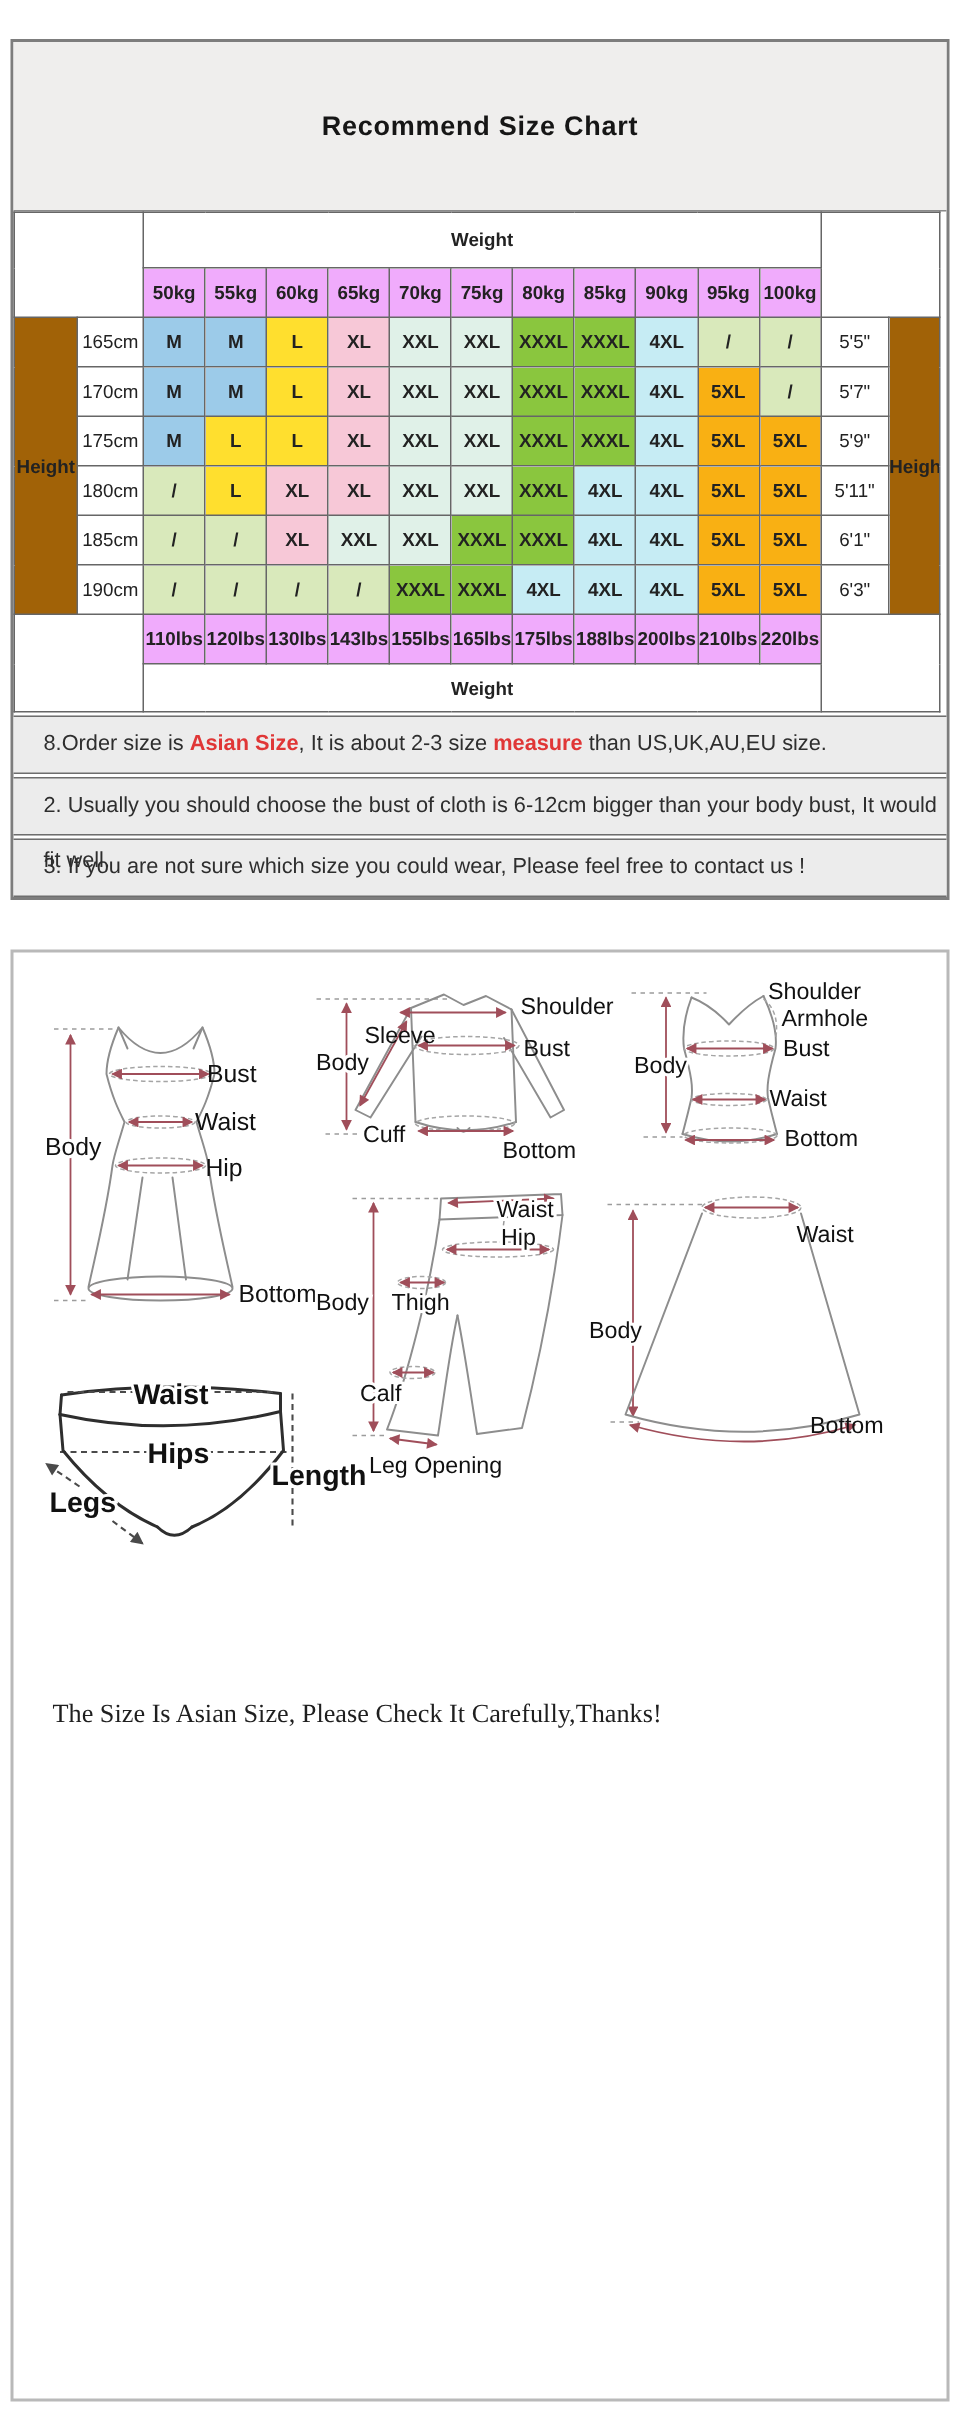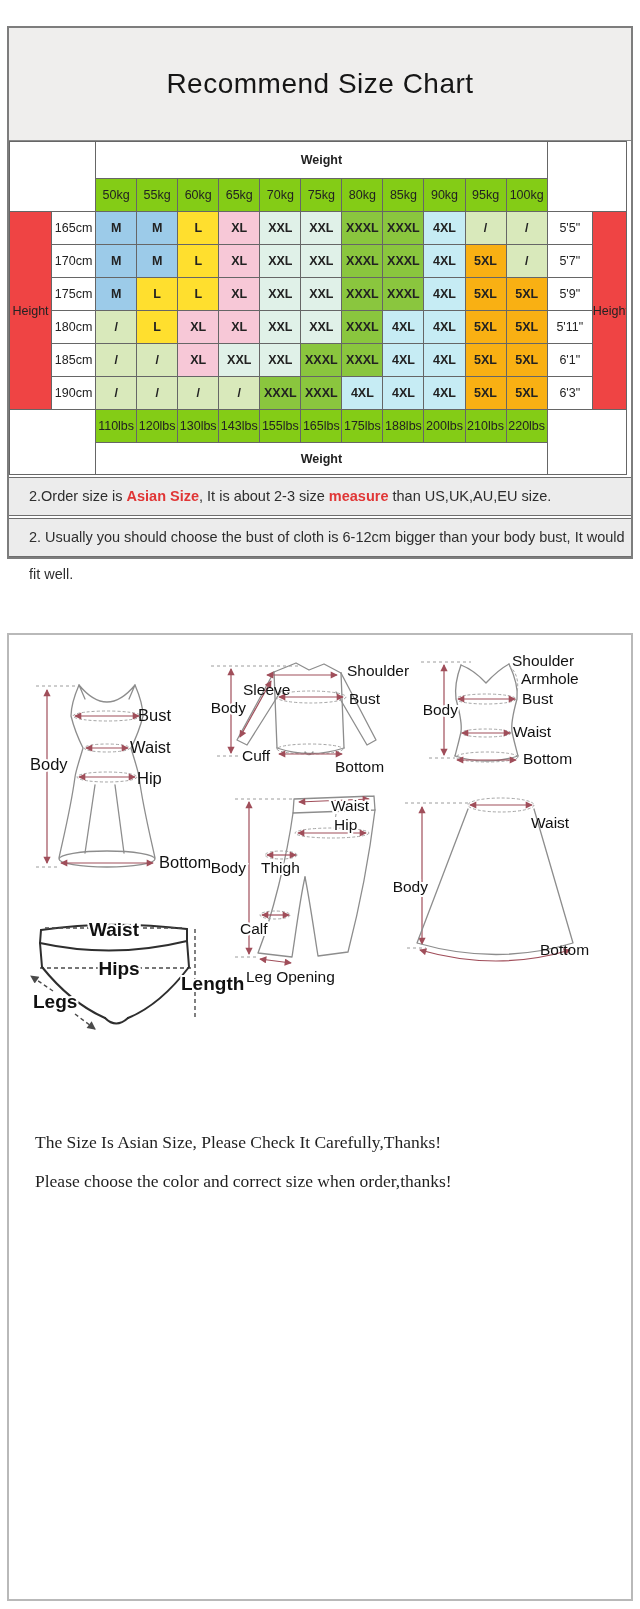--- a/index.html
+++ b/index.html
@@ -1,29 +1,29 @@
 <!DOCTYPE html>
 <html><head>
 <meta charset="utf-8">
 <style>
   html,body{margin:0;padding:0;background:#fff;}
   .page{position:relative;width:640px;height:1609px;background:#fff;overflow:hidden;
         font-family:"Liberation Sans",sans-serif;}
   
   .box1{position:absolute;left:7px;top:26px;width:622px;border:2px solid #7d7d7d;background:#fff;}
   .title{height:112px;line-height:112px;text-align:center;background:#efeeed;
-         border-bottom:1px solid #8a8a8a;font-size:28px;font-weight:normal;color:#161616;letter-spacing:.5px;}
+         border-bottom:1px solid #8a8a8a;font-size:18px;font-weight:bold;color:#161616;letter-spacing:.5px;}
   table.sizes{border-collapse:collapse;table-layout:fixed;width:618px;}
   table.sizes td{border:1px solid #666;text-align:center;vertical-align:middle;
                  font-size:12.5px;color:#222;padding:0;overflow:hidden;white-space:nowrap;}
   tr.r-whdr{height:37px;} tr.r-kg{height:33px;} tr.r-data{height:33px;}
   tr.r-lbs{height:33px;} tr.r-wftr{height:32px;}
   td.whdr{font-weight:bold;font-size:13.5px;color:#1c1c1c;background:#fff;}
-  td.hlabel{font-weight:normal;font-size:13.5px;color:#1c1c1c;background:#ef4444;}
-  td.kg,td.lbs{background:#84cc16;color:#2a2a2a;}
+  td.hlabel{font-weight:bold;font-size:13.5px;color:#1c1c1c;background:#a16207;}
+  td.kg,td.lbs{background:#f0abfc;color:#2a2a2a;font-weight:bold;}
   td.hval,td.ftval{background:#fff;color:#2a2a2a;}
   td.sz{font-weight:bold;font-size:13px;color:#3f3f3f;}
   td.corner{background:#fff;}
   .note-row{border-top:1px solid #6e6e6e;border-bottom:1px solid #6e6e6e;background:#ececec;
             height:37px;line-height:37px;font-size:14.5px;color:#2e2e2e;padding-left:20px;margin-top:2px;}
   .note-row .red{color:#e03636;font-weight:bold;}
   
   .box2{position:absolute;left:7px;top:633px;width:622px;height:964px;border:2px solid #b9b9b9;background:#fff;}
   svg.diagrams{display:block;margin-top:2px;}
   .o{fill:none;stroke:#8d8d8d;stroke-width:1.3;stroke-linejoin:round;stroke-linecap:round;}
@@ -191,22 +191,23 @@
             <td class="lbs">210lbs</td>
             <td class="lbs">220lbs</td>
             <td class="corner" colspan="2" rowspan="2"></td>
           </tr>
           <tr class="r-wftr">
             <td class="whdr" colspan="11">Weight</td>
           </tr>
         </tbody>
     </table>
     <div id="noteRows">
-        <div class="note-row"><span>2.Order size is </span><span class="red">Asian Size</span><span>, It is about 2-3 size </span><span class="red">measure</span><span> than US,UK,AU,EU size.</span></div>
+        <div class="note-row"><span>8.Order size is </span><span class="red">Asian Size</span><span>, It is about 2-3 size </span><span class="red">measure</span><span> than US,UK,AU,EU size.</span></div>
         <div class="note-row"><span>2. Usually you should choose the bust of cloth is 6-12cm bigger than your body bust, It would fit well.</span></div>
+        <div class="note-row"><span>3. If you are not sure which size you could wear, Please feel free to contact us !</span></div>
       </div>
   </div>
 
   <div class="box2">
     <svg class="diagrams" width="618" height="442" viewBox="0 0 618 442">
       <defs>
         <marker id="ar" viewBox="0 0 8 8" refX="7" refY="4" markerWidth="7" markerHeight="6" orient="auto-start-reverse">
           <path d="M0,0 L8,4 L0,8 z" fill="#a04e5a"></path>
         </marker>
         <marker id="ag" viewBox="0 0 8 8" refX="7" refY="4" markerWidth="7" markerHeight="6" orient="auto-start-reverse">
@@ -335,17 +336,16 @@
         <text class="lbb hl" x="105" y="299" text-anchor="middle">Waist</text>
         <text class="lbb hl" x="110" y="338" text-anchor="middle">Hips</text>
         <text class="lbb hl" x="24" y="371">Legs</text>
         <text class="lbb hl" x="172" y="353">Length</text>
       </g>
     </svg>
 
     <div class="notes">
       <div id="notesPs">
           <p>The Size Is Asian Size, Please Check It Carefully,Thanks!</p>
-          <p>Please choose the color and correct size when order,thanks!</p>
         </div>
     </div>
   </div>
 </div>
 
 </body></html>

